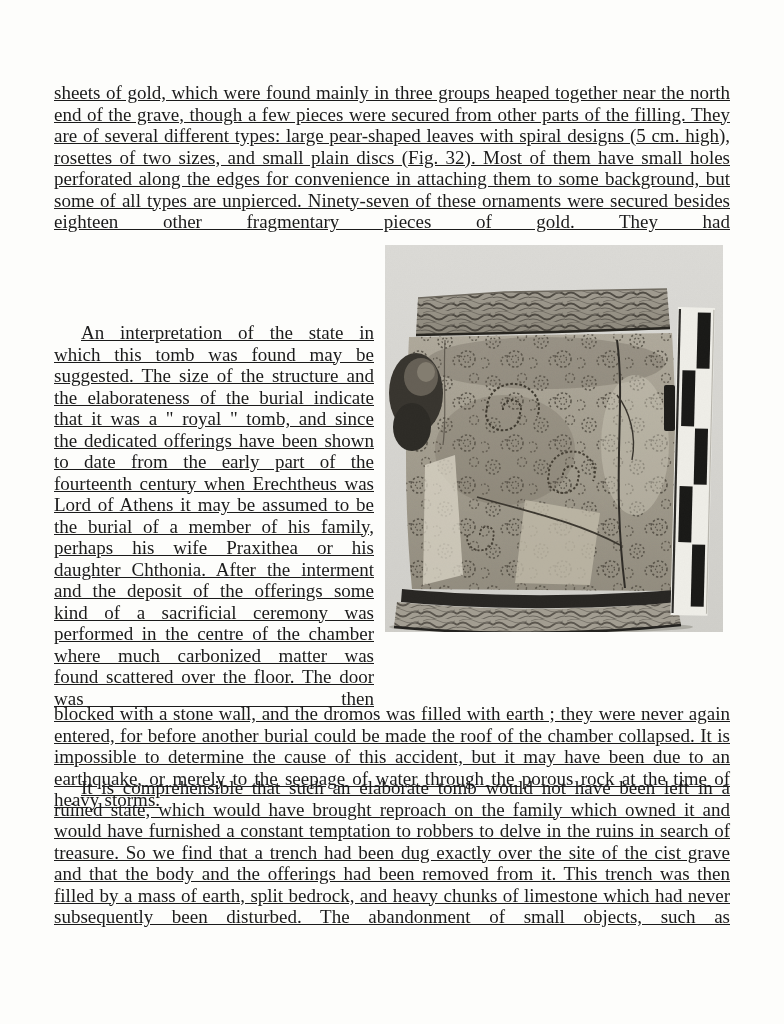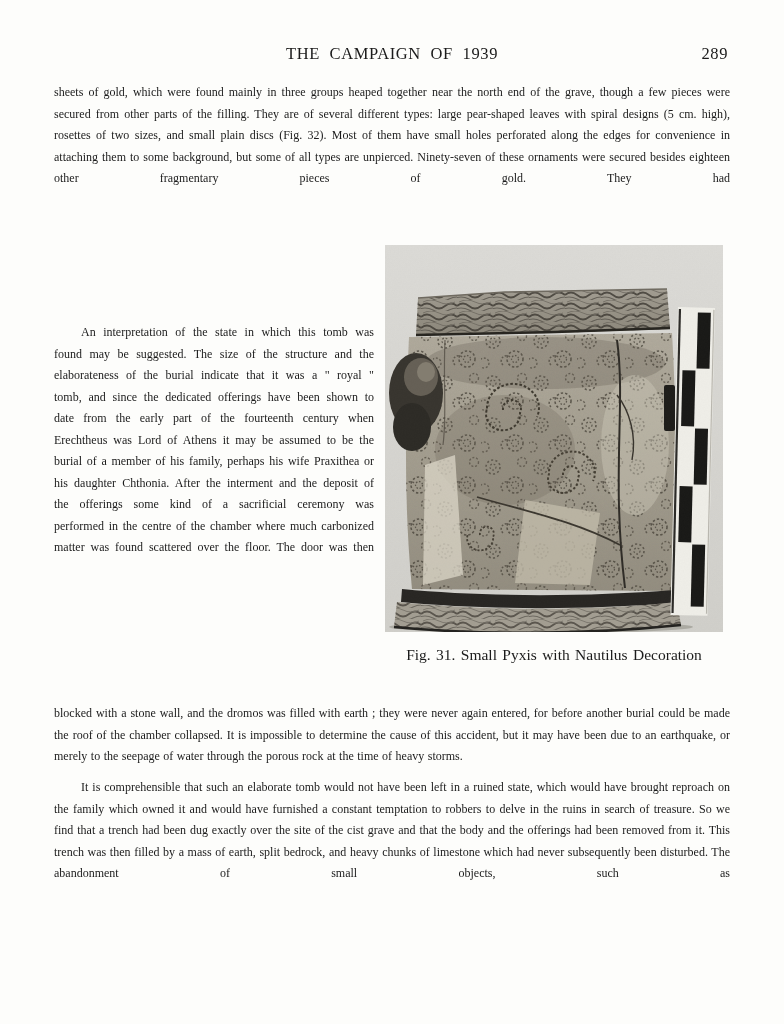--- a/index.html
+++ b/index.html
@@ -20,23 +20,24 @@
   .head-title{
     position:absolute;left:0;right:0;text-align:center;
     word-spacing:5px;
   }
   .head-page-num{
     position:absolute;right:2px;top:0;
   }
   
   .txt{
     position:absolute;
-    font-size:12px;line-height:21.5px;
+    font-size:19px;line-height:21.5px;
     text-align:justify;
     word-spacing:0.5px;
+    text-decoration:underline;
   }
   .cont{text-align-last:justify;}
   .indent{text-indent:27px;}
   #p1a{top:82px;left:54px;width:676px;}
   #p1b{top:236px;left:54px;width:320px;}
   #p2a{top:322px;left:54px;width:320px;word-spacing:1.5px;}
   #p2b{top:703px;left:54px;width:676px;}
   #p3 {top:777px;left:54px;width:676px;}
   
   .figure{
@@ -47,24 +48,20 @@
     position:absolute;left:385px;top:646px;width:338px;
     font-size:15.5px;text-align:center;white-space:nowrap;
     word-spacing:1.5px;
   }
 </style>
 </head>
 <body>
 
 <div class="page">
 
-  <div class="running-head">
-    <div class="head-title">THE CAMPAIGN OF 1939</div>
-    <div class="head-page-num">289</div>
-  </div>
 
   <div id="p1a" class="txt cont">sheets of gold, which were found mainly in three groups heaped together near the north end of the grave, though a few pieces were secured from other parts of the filling.  They are of several different types: large pear-shaped leaves with spiral designs (5 cm. high), rosettes of two sizes, and small plain discs (Fig. 32).  Most of them have small holes perforated along the edges for convenience in attaching them to some background, but some of all types are unpierced.  Ninety-seven of these ornaments were secured besides eighteen other fragmentary pieces of gold.  They had</div>
   <div id="p2a" class="txt cont indent">An interpretation of the state in which this tomb was found may be suggested.  The size of the structure and the elaborateness of the burial indicate that it was a " royal " tomb, and since the dedicated offerings have been shown to date from the early part of the fourteenth century when Erechtheus was Lord of Athens it may be assumed to be the burial of a member of his family, perhaps his wife Praxithea or his daughter Chthonia.  After the interment and the deposit of the offerings some kind of a sacrificial ceremony was performed in the centre of the chamber where much carbonized matter was found scattered over the floor.  The door was then</div>
   <div id="p2b" class="txt">blocked with a stone wall, and the dromos was filled with earth ; they were never again entered, for before another burial could be made the roof of the chamber collapsed.  It is impossible to determine the cause of this accident, but it may have been due to an earthquake, or merely to the seepage of water through the porous rock at the time of heavy storms.</div>
   <div id="p3" class="txt cont indent">It is comprehensible that such an elaborate tomb would not have been left in a ruined state, which would have brought reproach on the family which owned it and would have furnished a constant temptation to robbers to delve in the ruins in search of treasure.  So we find that a trench had been dug exactly over the site of the cist grave and that the body and the offerings had been removed from it.  This trench was then filled by a mass of earth, split bedrock, and heavy chunks of limestone which had never subsequently been disturbed.  The abandonment of small objects, such as</div>
 
   <div class="figure">
     <svg width="338" height="387" viewBox="0 0 338 387">
       <defs>
         <linearGradient id="bgGrad" x1="0" y1="0" x2="0" y2="1">
@@ -163,15 +160,14 @@
         <rect x="6" y="63" width="13" height="56" fill="#181816"></rect>
         <rect x="20" y="121" width="13" height="56" fill="#181816"></rect>
         <rect x="6" y="179" width="13" height="56" fill="#181816"></rect>
         <rect x="20" y="237" width="13" height="62" fill="#181816"></rect>
       </g>
 
       <rect x="0" y="0" width="338" height="387" filter="url(#grainF)" opacity="0.07"></rect>
     </svg>
   </div>
 
-  <div class="fig-caption">Fig. 31.  Small Pyxis with Nautilus Decoration</div>
 
 </div>
 
 </body></html>

